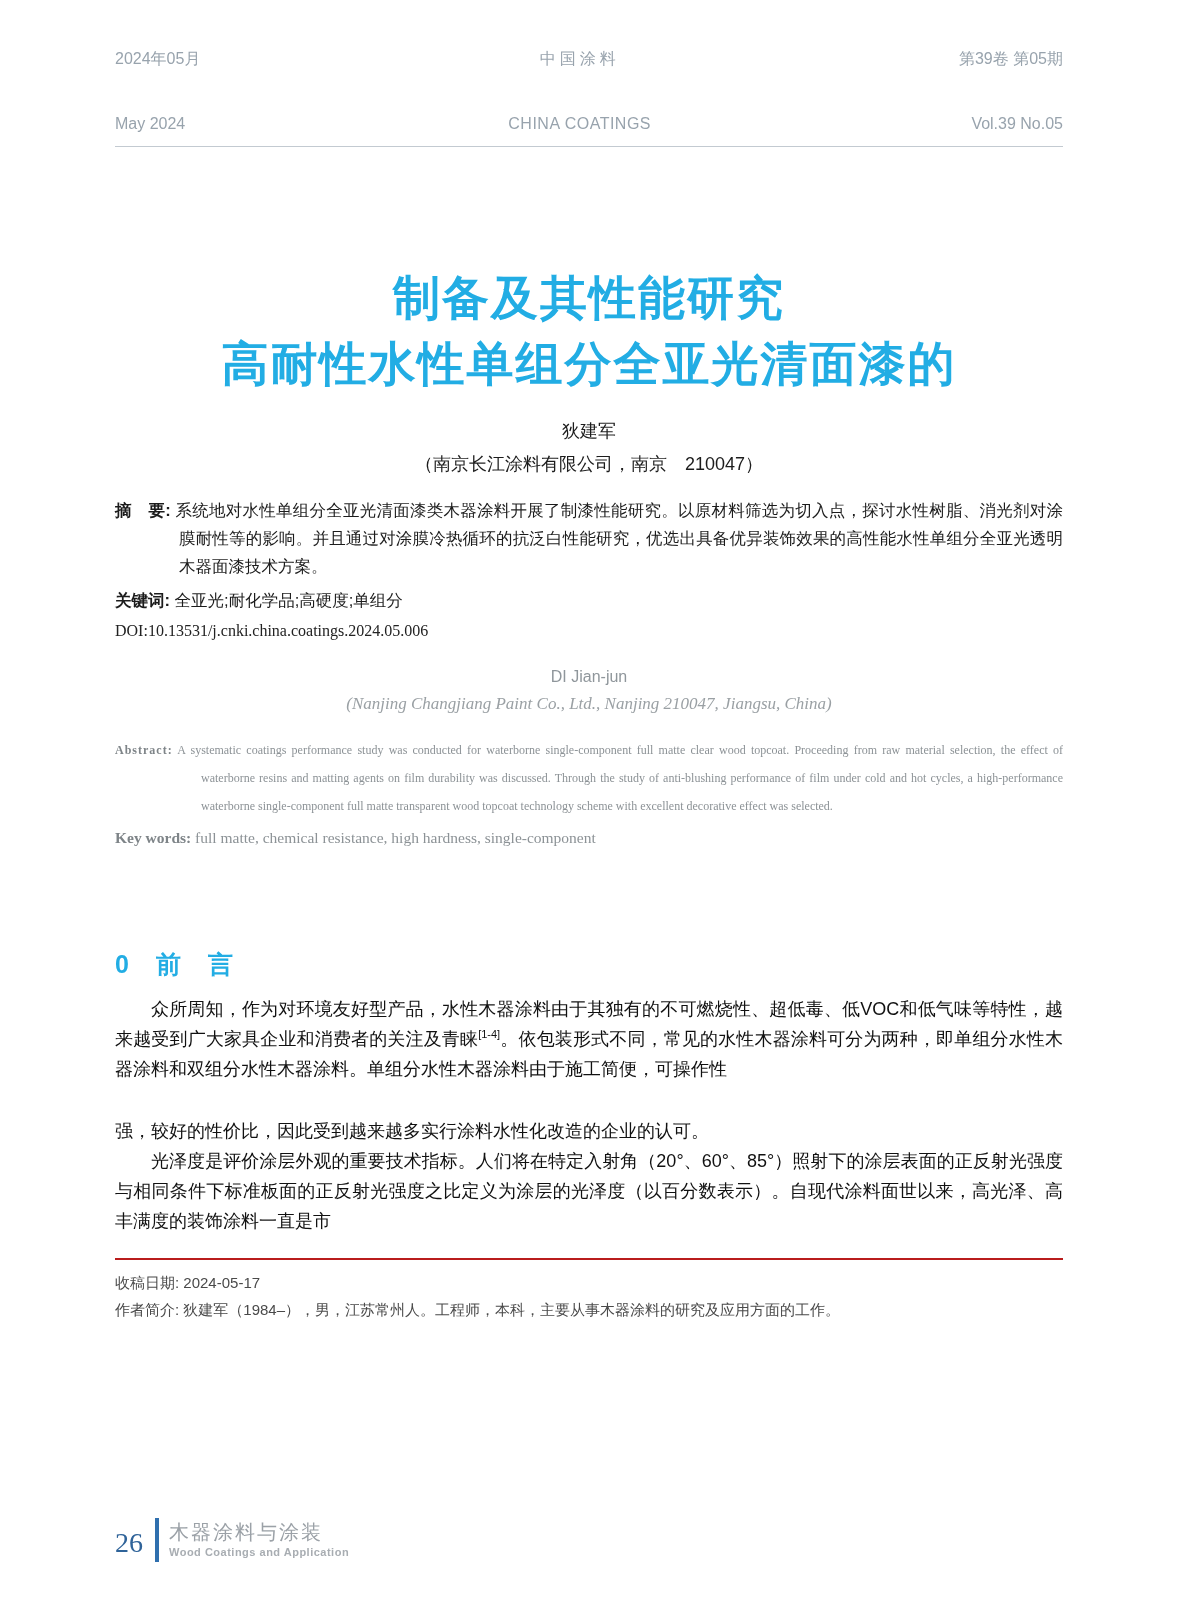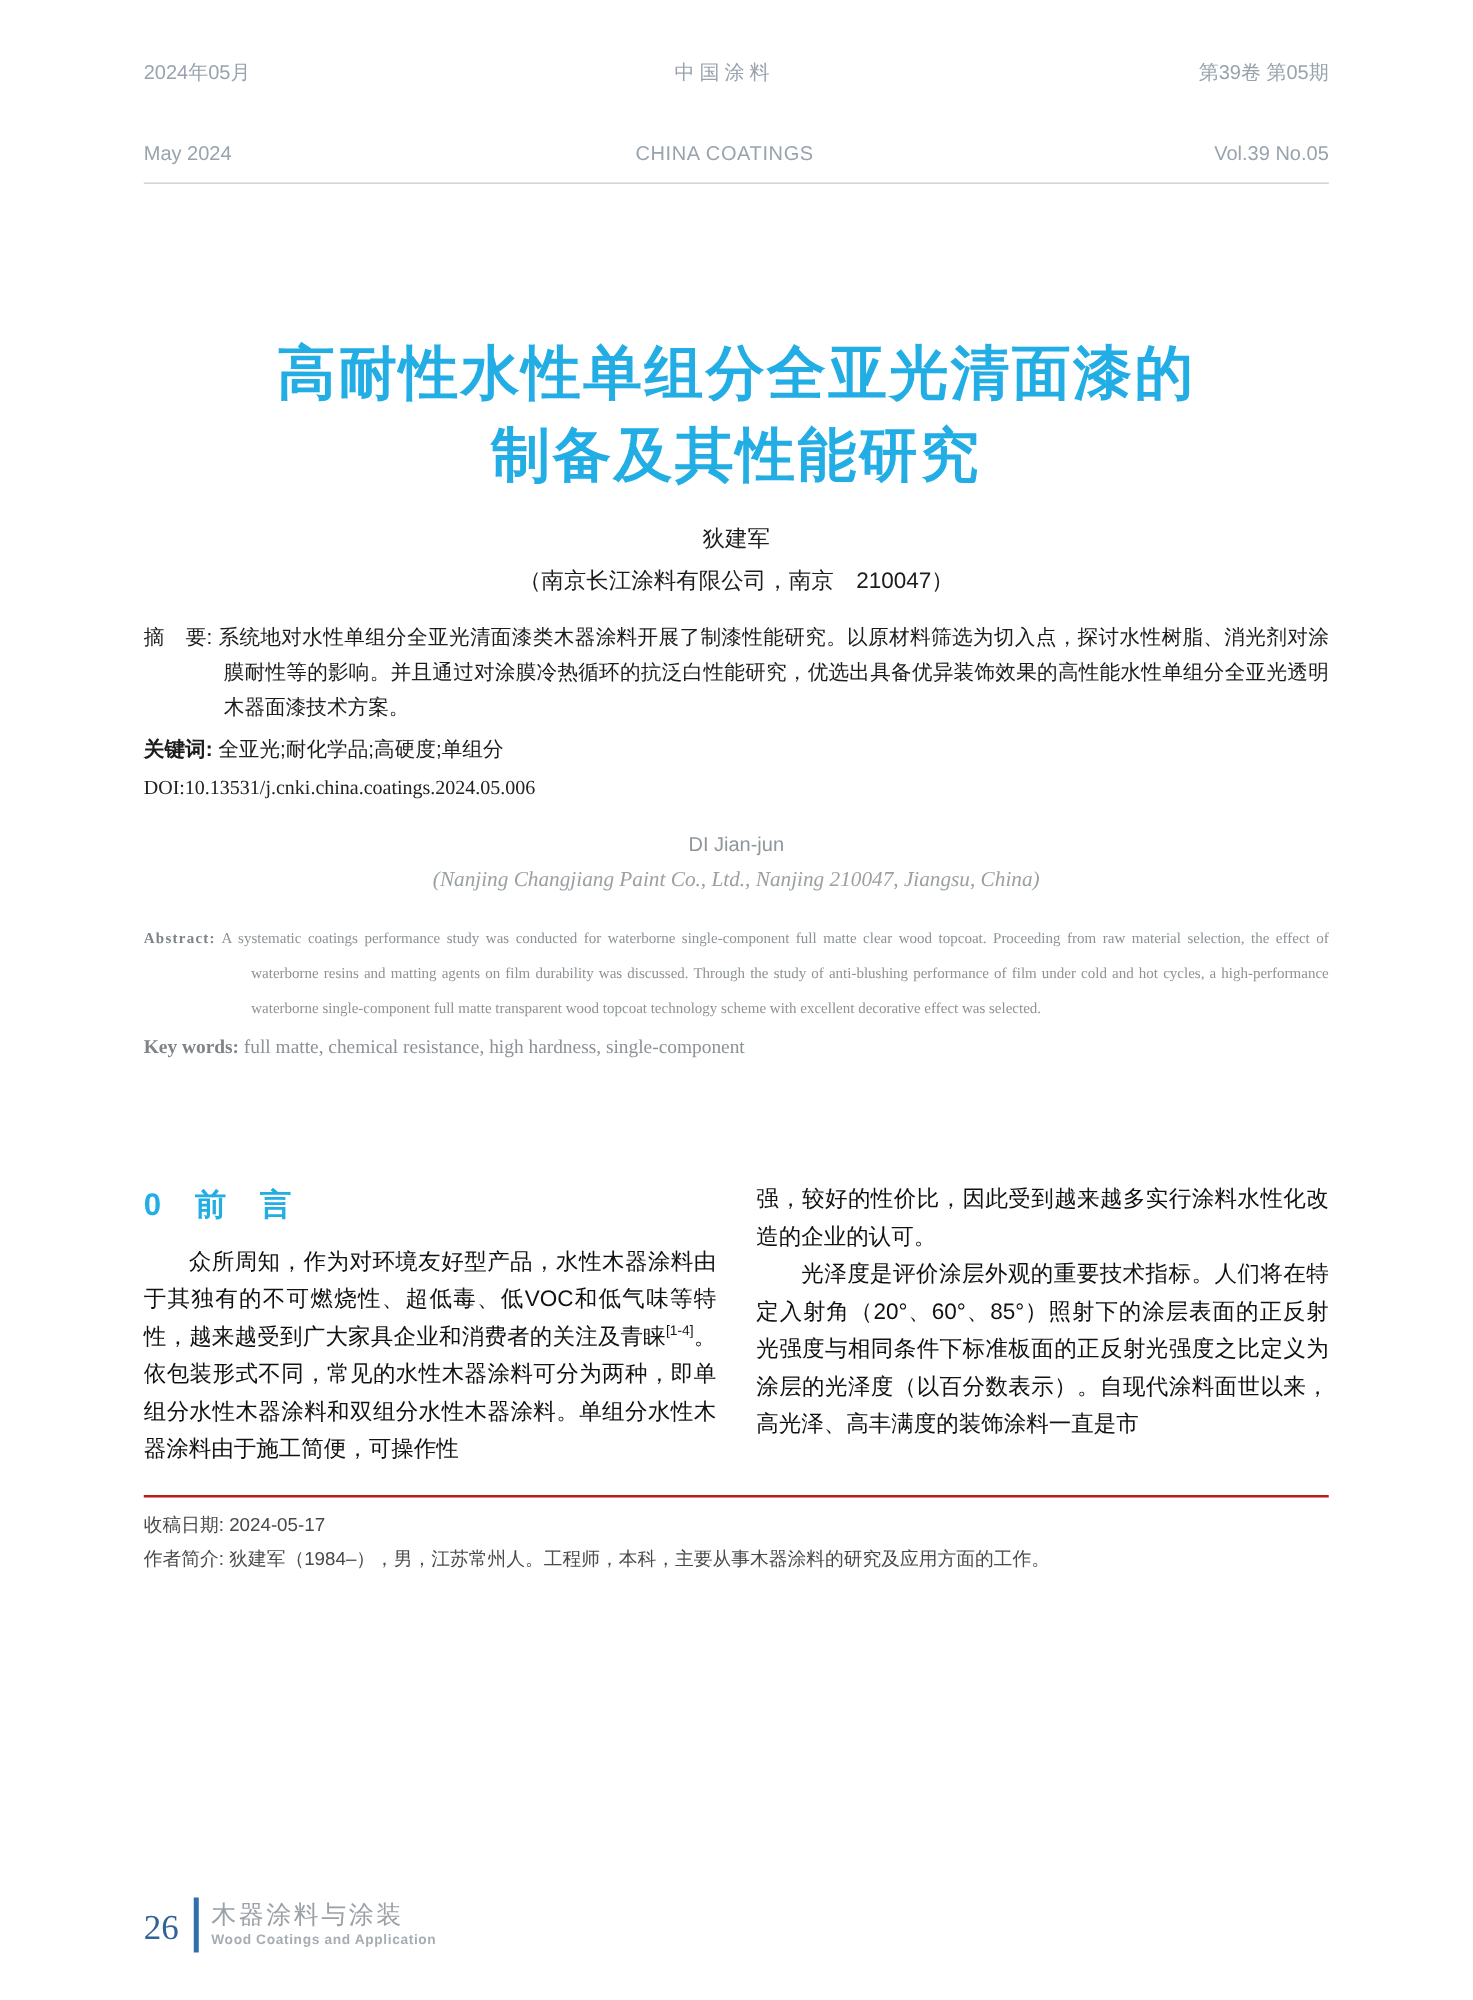--- a/index.html
+++ b/index.html
@@ -40,21 +40,21 @@
   .author-cn { margin-top: 22px; text-align: center; font-size: 18px; }
   .affil-cn  { margin-top: 9px;  text-align: center; font-size: 18px; }
 
   
   .abs-cn {
     margin-top: 20px;
     font-size: 16.5px; line-height: 28px;
     text-align: justify;
     padding-left: 64px; text-indent: -64px;
   }
-  .abs-cn .lbl { font-weight: 400; }
+  .abs-cn .lbl { font-weight: 700; }
   .kw-cn { margin-top: 6px; font-size: 16.5px; line-height: 28px; }
   .kw-cn .lbl { font-weight: 600; }
 
   .class-row {
     margin-top: 12px;
     display: flex; justify-content: space-between;
     font-size: 16.5px; line-height: 28px;
   }
   .class-row .val { font-weight: 600; }
   .doi-line {
@@ -92,21 +92,21 @@
     margin-top: 4px;
     font-family: "Liberation Serif", serif;
     color: #8c9296; font-size: 15.5px; line-height: 28px;
     padding-left: 86px; text-indent: -86px;
   }
   .kw-en .lbl { font-weight: bold; color: #7e8488; }
 
   
   .columns {
     margin-top: 92px;
-    display: flex; gap: 32px;
+    display: flex; gap: 32px; flex-direction: column;
   }
   .colm { flex: 1 1 0; font-size: 18px; line-height: 30px; text-align: justify; color: #111111; }
   .sec-head {
     color: #22ade4; font-weight: bold; font-size: 25px; line-height: 40px;
     margin-bottom: 10px; letter-spacing: 1px;
   }
   .colm p.indent { text-indent: 2em; }
   .colm sup { font-size: 11px; line-height: 0; }
 
   
@@ -149,22 +149,22 @@
       <span>中国涂料</span>
       <span class="en">CHINA COATINGS</span>
     </div>
     <div class="col c-right">
       <span>第39卷 第05期</span>
       <span class="en">Vol.39 No.05</span>
     </div>
   </div>
 
   <h1 class="title-cn">
+    <div>制备及其性能研究</div>
     <div>高耐性水性单组分全亚光清面漆的</div>
-    <div>制备及其性能研究</div>
   </h1>
 
   <div class="author-cn">狄建军</div>
   <div class="affil-cn">（南京长江涂料有限公司，南京　210047）</div>
 
   <p class="abs-cn"><span class="lbl">摘　要:</span> <span>系统地对水性单组分全亚光清面漆类木器涂料开展了制漆性能研究。以原材料筛选为切入点，探讨水性树脂、消光剂对涂膜耐性等的影响。并且通过对涂膜冷热循环的抗泛白性能研究，优选出具备优异装饰效果的高性能水性单组分全亚光透明木器面漆技术方案。</span></p>
 
   <p class="kw-cn"><span class="lbl">关键词:</span> <span>全亚光;耐化学品;高硬度;单组分</span></p>
 
 

